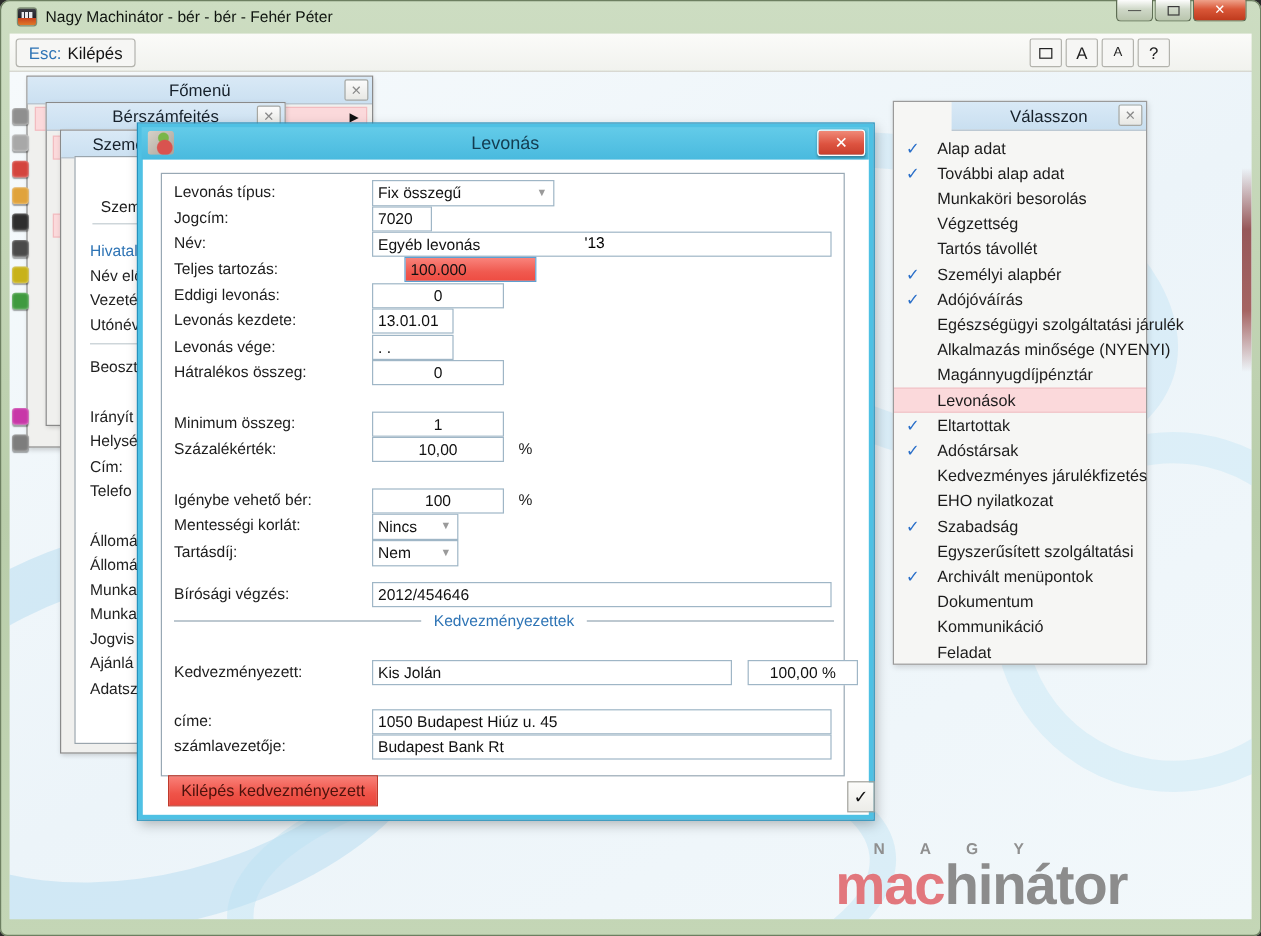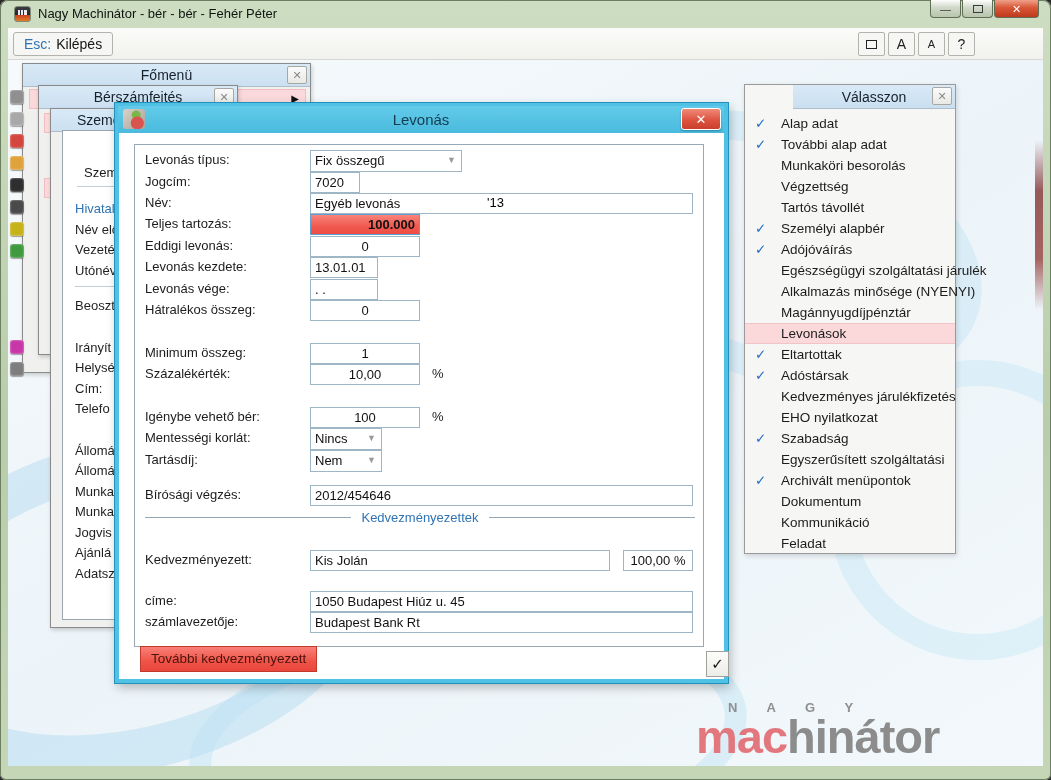--- a/index.html
+++ b/index.html
@@ -94,21 +94,21 @@
   .dlg-close{position:absolute;right:3px;top:2px;width:40px;height:22px;border:1px solid #fff;border-radius:3px;
       background:linear-gradient(180deg,#f08a78,#dd5340 55%,#c93e2c);color:#fff;font-weight:bold;font-size:13px;
       display:flex;align-items:center;justify-content:center;box-shadow:0 1px 2px rgba(0,0,0,.3);}
   .dlg-box{position:absolute;left:15px;top:37px;width:570px;height:503px;border:1px solid #98a8b4;background:#fff;}
   .row{position:absolute;left:0;height:21px;width:100%;}
   .flabel{position:absolute;left:10px;top:2px;font-size:13px;color:#1c1c1c;white-space:nowrap;}
   .field{position:absolute;top:0;height:21px;border:1px solid #9fb6c6;background:#fff;
       font-size:13px;color:#111;padding:2px 4px;white-space:nowrap;overflow:hidden;}
   .field.num{text-align:center;}
   .field.red{background:linear-gradient(180deg,#f9837b 0%,#f05a50 60%,#ee4c42 100%);
-      border:1px solid #5f9fd0;text-align:right;font-weight:bold;color:#111;}
+      border:1px solid #5f9fd0;text-align:left;font-weight:normal;color:#111;margin-left:27px;}
   .selectbox{position:absolute;top:0;height:22px;border:1px solid #9fb6c6;background:#fff;
       font-size:13px;color:#111;padding:2px 4px;}
   .selectbox .caret{position:absolute;right:5px;top:4px;font-size:9px;color:#9a9a9a;}
   .suffix{position:absolute;top:2px;font-size:13px;color:#1c1c1c;}
   .name2{position:absolute;left:175px;top:2px;font-size:13px;}
   .section{position:absolute;left:10px;width:550px;display:flex;align-items:center;gap:10px;
       font-size:13px;color:#2e74b5;}
   .section::before,.section::after{content:"";flex:1;border-top:1px solid #92a5b2;}
   .more-btn{position:absolute;left:21px;top:539px;height:26px;padding:4px 10px;font-size:13.5px;color:#4c120c;
       background:linear-gradient(180deg,#f98078,#ef5348 60%,#ea463c);border:1px solid #c0392b;z-index:11;}
@@ -449,37 +449,37 @@
           <span class="field" style="left:175px;width:383px">2012/454646</span>
         </div>
 
         <div class="section" style="top:365px">
             <span>Kedvezményezettek</span>
           </div>
 
         <div class="row" style="top:405px">
           <span class="flabel">Kedvezményezett:</span>
           <span class="field" style="left:175px;width:300px">Kis Jolán</span>
-          <span class="field num" style="left:488px;width:70px">100,00 %</span>
+          <span class="field num" style="left:488px;width:92px">100,00 %</span>
         </div>
 
         <div class="row" style="top:446px">
           <span class="flabel">címe:</span>
           <span class="field" style="left:175px;width:383px">1050 Budapest Hiúz u. 45</span>
         </div>
 
         <div class="row" style="top:467px">
           <span class="flabel">számlavezetője:</span>
           <span class="field" style="left:175px;width:383px">Budapest Bank  Rt</span>
         </div>
 
 
       </div>
 
-      <div class="more-btn">További kedvezményezett</div>
+      <div class="more-btn">Kilépés kedvezményezett</div>
       <div class="ok-btn">
           <span>✓</span>
         </div>
     </div>
 
     <div class="logo">
       <div class="logo-top">N A G Y</div>
       <div class="logo-main"><span class="logo-pink">mac</span><span>hinátor</span></div>
     </div>
 

